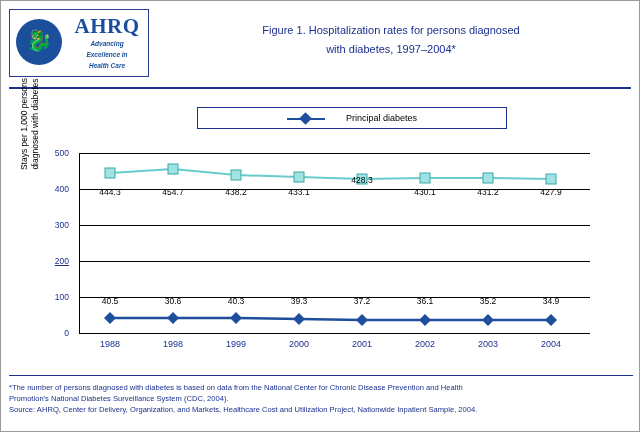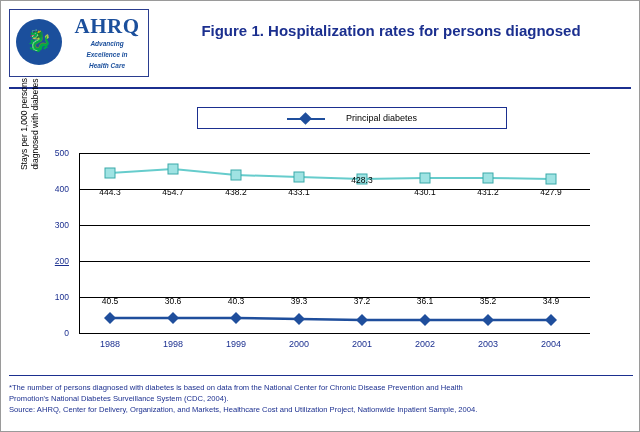--- a/index.html
+++ b/index.html
@@ -83,22 +83,22 @@
     font-style: italic;
     color: #1b4f9c;
     line-height: 9px;
   }
   #figure-title {
     position: absolute;
     left: 155px; top: 20px;
     width: 470px;
     text-align: center;
     color: #1b2f8f;
-    font-size: 15px;
-    font-weight: bold;
+    font-size: 11px;
+    font-weight: normal;
     line-height: 19px;
   }
   #header-rule {
     position: absolute;
     left: 8px; top: 86px;
     width: 622px;
     height: 2px;
     background: #1b2f8f;
   }
 
@@ -237,20 +237,21 @@
       </div>
       <div id="ahrq-wordmark">
         <div class="ahrq">AHRQ</div>
         <div class="tagline">Advancing</div>
         <div class="tagline">Excellence in</div>
         <div class="tagline">Health Care</div>
       </div>
     </div>
     <div id="figure-title">
       <div>Figure 1. Hospitalization rates for persons diagnosed</div>
+      <div>with diabetes, 1997–2004*</div>
     </div>
     <div id="header-rule"></div>
   </div>
 
   <div id="legend">
     <div class="legend-entry">
       <span class="legend-line">
         <span class="lseg" style="background:#1f4e9c"></span>
         <span class="lmark mark-diamond" style="background:#1f4e9c"></span>
       </span>

